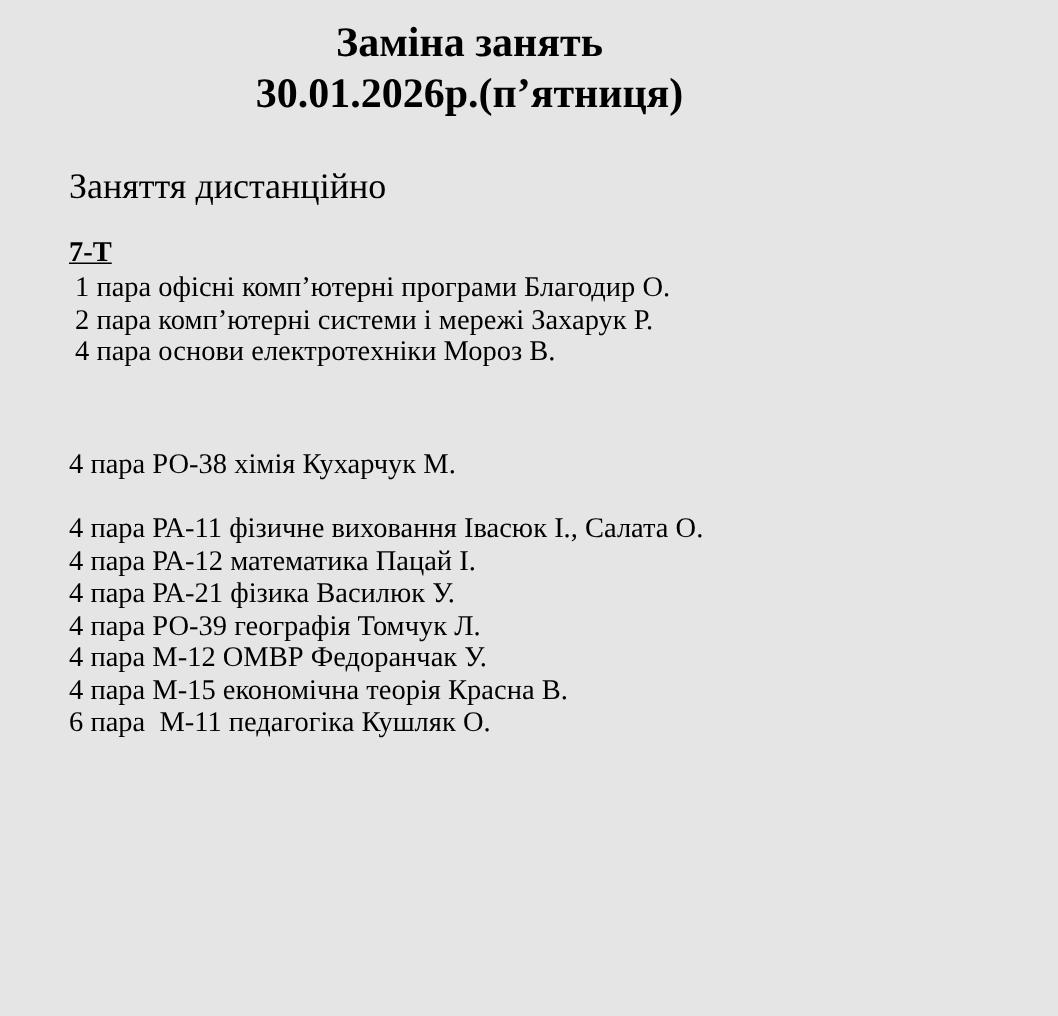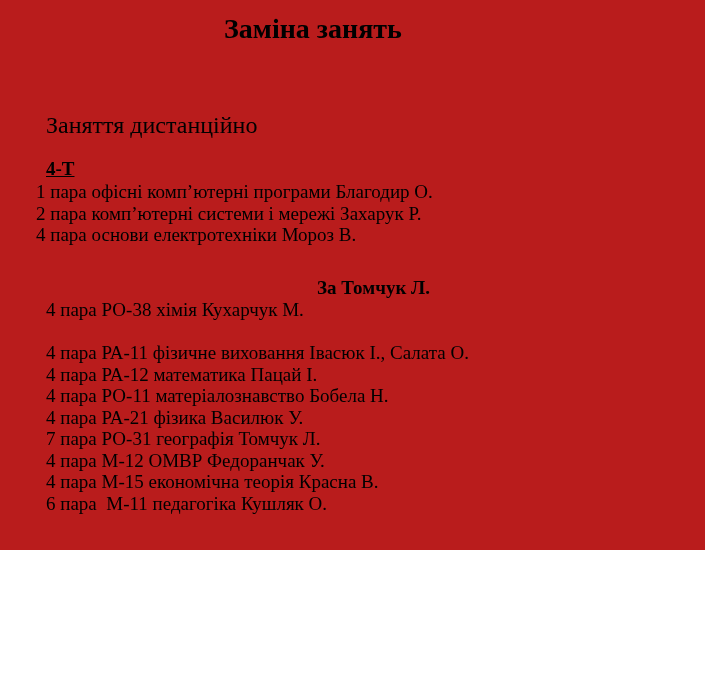--- a/index.html
+++ b/index.html
@@ -11,22 +11,22 @@
     width: 705px;
     height: 677px;
     background: #ffffff;
     color: #000000;
     font-family: "Liberation Serif", "DejaVu Serif", serif;
     overflow: hidden;
   }
   .doc {
     position: relative;
     width: 705px;
-    height: 550px;
-    background: #b91c1c;
+    height: 677px;
+    background: #e5e5e5;
   }
   .line {
     white-space: pre-wrap;
   }
   .title-block {
     position: absolute;
     top: 12px;
     left: 0;
     width: 626px;
     text-align: center;
@@ -47,21 +47,21 @@
     top: 158px;
     left: 46px;
     font-size: 19px;
     font-weight: bold;
     text-decoration: underline;
     line-height: 21px;
   }
   .group-lines {
     position: absolute;
     top: 181px;
-    left: 36px;
+    left: 50px;
     font-size: 19px;
     line-height: 21.5px;
   }
   .substitute-heading {
     position: absolute;
     top: 277px;
     left: 317px;
     font-size: 19px;
     font-weight: bold;
     line-height: 21px;
@@ -81,40 +81,39 @@
     line-height: 21.5px;
   }
 </style>
 </head>
 <body>
 
 <div class="doc">
 
   <div class="title-block">
     <div class="line">Заміна занять</div>
+    <div class="line">30.01.2026р.(п’ятниця)</div>
   </div>
 
   <div class="mode-heading line">Заняття дистанційно</div>
 
-  <div class="group-heading line">4-Т</div>
+  <div class="group-heading line">7-Т</div>
 
   <div class="group-lines">
     <div class="line">1 пара офісні комп’ютерні програми Благодир О.</div>
     <div class="line">2 пара комп’ютерні системи і мережі Захарук Р.</div>
     <div class="line">4 пара основи електротехніки Мороз В.</div>
   </div>
 
-  <div class="substitute-heading line">За Томчук Л.</div>
 
   <div class="substitute-line line">4 пара РО-38 хімія Кухарчук М.</div>
 
   <div class="fourth-pair-lines">
     <div class="line">4 пара РА-11 фізичне виховання Івасюк І., Салата О.</div>
     <div class="line">4 пара РА-12 математика Пацай І.</div>
-    <div class="line">4 пара РО-11 матеріалознавство Бобела Н.</div>
     <div class="line">4 пара РА-21 фізика Василюк У.</div>
-    <div class="line">7 пара РО-31 географія Томчук Л.</div>
+    <div class="line">4 пара РО-39 географія Томчук Л.</div>
     <div class="line">4 пара М-12 ОМВР Федоранчак У.</div>
     <div class="line">4 пара М-15 економічна теорія Красна В.</div>
     <div class="line">6 пара  М-11 педагогіка Кушляк О.</div>
   </div>
 
 </div>
 
 </body></html>

